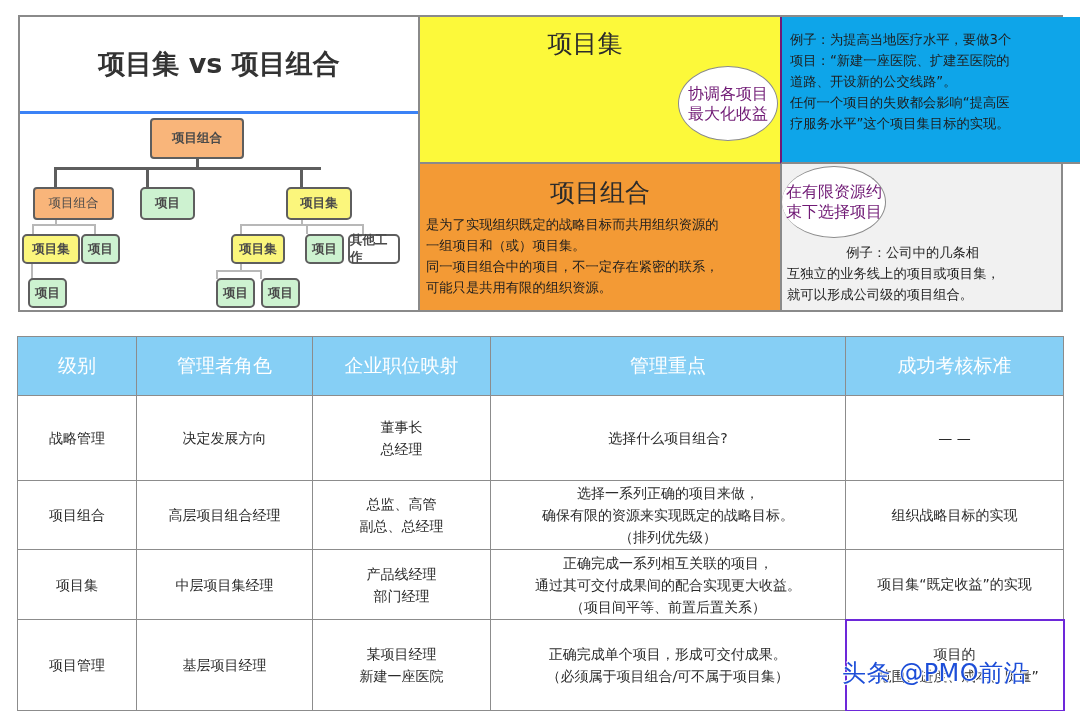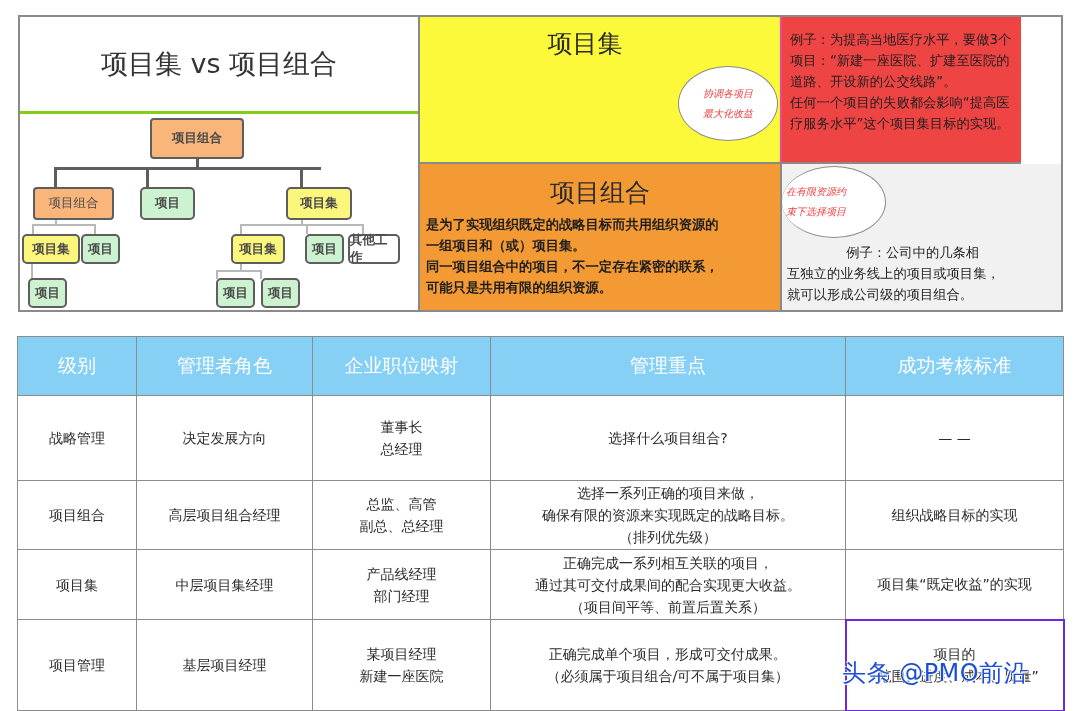--- a/index.html
+++ b/index.html
@@ -3,32 +3,32 @@
 <meta charset="utf-8">
 <style>
   * { box-sizing: border-box; margin: 0; padding: 0; }
   body { width: 1080px; height: 711px; background: #ffffff; position: relative; overflow: hidden;
          font-family: "DejaVu Sans", "Liberation Sans", sans-serif; color: #2b2b2b; }
   .abs { position: absolute; }
 
   
   #top-panel { left: 18px; top: 15px; width: 1045px; height: 297px; border: 2px solid #8a8a8a; background: #fff; }
   #title-cell { left: 0; top: 0; width: 398px; height: 97px; display: flex; align-items: center; justify-content: center;
-                font-size: 27px; color: #333; border-bottom: 3px solid #84cc16; }
+                font-size: 27px; color: #333; border-bottom: 3px solid #3b82f6; font-weight: bold; }
   #diagram-cell { left: 0; top: 97px; width: 398px; height: 196px; background: #fff; }
   #set-cell { left: 398px; top: 0; width: 362px; height: 147px; background: #fcf93a; border-left: 2px solid #8a8a8a; border-bottom: 2px solid #8a8a8a; }
   #portfolio-cell { left: 398px; top: 147px; width: 362px; height: 146px; background: #f39a35; border-left: 2px solid #8a8a8a; }
-  #set-example-cell { left: 760px; top: 0; width: 241px; height: 147px; background: #ef4444; border-left: 2px solid #ec4899; border-bottom: 2px solid #8a8a8a; }
+  #set-example-cell { left: 760px; top: 0; width: 300px; height: 147px; background: #0ea5e9; border-left: 2px solid #701a75; border-bottom: 2px solid #8a8a8a; }
   #portfolio-example-cell { left: 760px; top: 147px; width: 281px; height: 146px; background: #f1f1f1; border-left: 2px solid #8a8a8a; }
 
   .cell-heading { position: absolute; left: 0; right: 0; text-align: center; font-size: 25px; color: #2b2b2b; }
   .cell-body { position: absolute; font-size: 13.4px; line-height: 19px; color: #1e1e1e; white-space: pre; }
   .bubble { position: absolute; border: 1px solid #8a8a8a; border-radius: 50%; background: #fff;
             display: flex; align-items: center; justify-content: center; text-align: center;
-            font-size: 10px; line-height: 20px; color: #ef4444; white-space: pre; font-style: italic; }
+            font-size: 16px; line-height: 20px; color: #701a75; white-space: pre; }
 
   
   .node { position: absolute; border: 2px solid #5e5e5e; border-radius: 4px; display: flex; align-items: center;
           justify-content: center; font-size: 12.5px; color: #4a4a4a; font-weight: bold; }
   .node.orange { background: #f9b57a; }
   .node.green  { background: #cdf2d0; border-radius: 5px; }
   .node.yellow { background: #fbf67c; border-radius: 5px; }
   .node.white  { background: #ffffff; border-radius: 5px; }
   .line { position: absolute; background: #5e5e5e; }
   .line.light { background: #b8b8b8; }
@@ -93,21 +93,21 @@
   </div>
 
   <div id="set-cell" class="abs">
     <div class="cell-heading" style="top:10px; padding-right:30px;">项目集</div>
     <div class="bubble" style="left:258px; top:49px; width:100px; height:75px;">协调各项目
 最大化收益</div>
   </div>
 
   <div id="portfolio-cell" class="abs">
     <div class="cell-heading" style="top:12px;">项目组合</div>
-    <div class="cell-body" style="left:6px; top:50px; font-size:13.3px; line-height:21px;font-weight:bold;">是为了实现组织既定的战略目标而共用组织资源的
+    <div class="cell-body" style="left:6px; top:50px; font-size:13.3px; line-height:21px;">是为了实现组织既定的战略目标而共用组织资源的
 一组项目和（或）项目集。
 同一项目组合中的项目，不一定存在紧密的联系，
 可能只是共用有限的组织资源。</div>
   </div>
 
   <div id="set-example-cell" class="abs">
     <div class="cell-body" style="left:8px; top:12px; font-size:13.3px; line-height:21px;">例子：为提高当地医疗水平，要做3个
 项目：“新建一座医院、扩建至医院的
 道路、开设新的公交线路”。
 任何一个项目的失败都会影响“提高医

